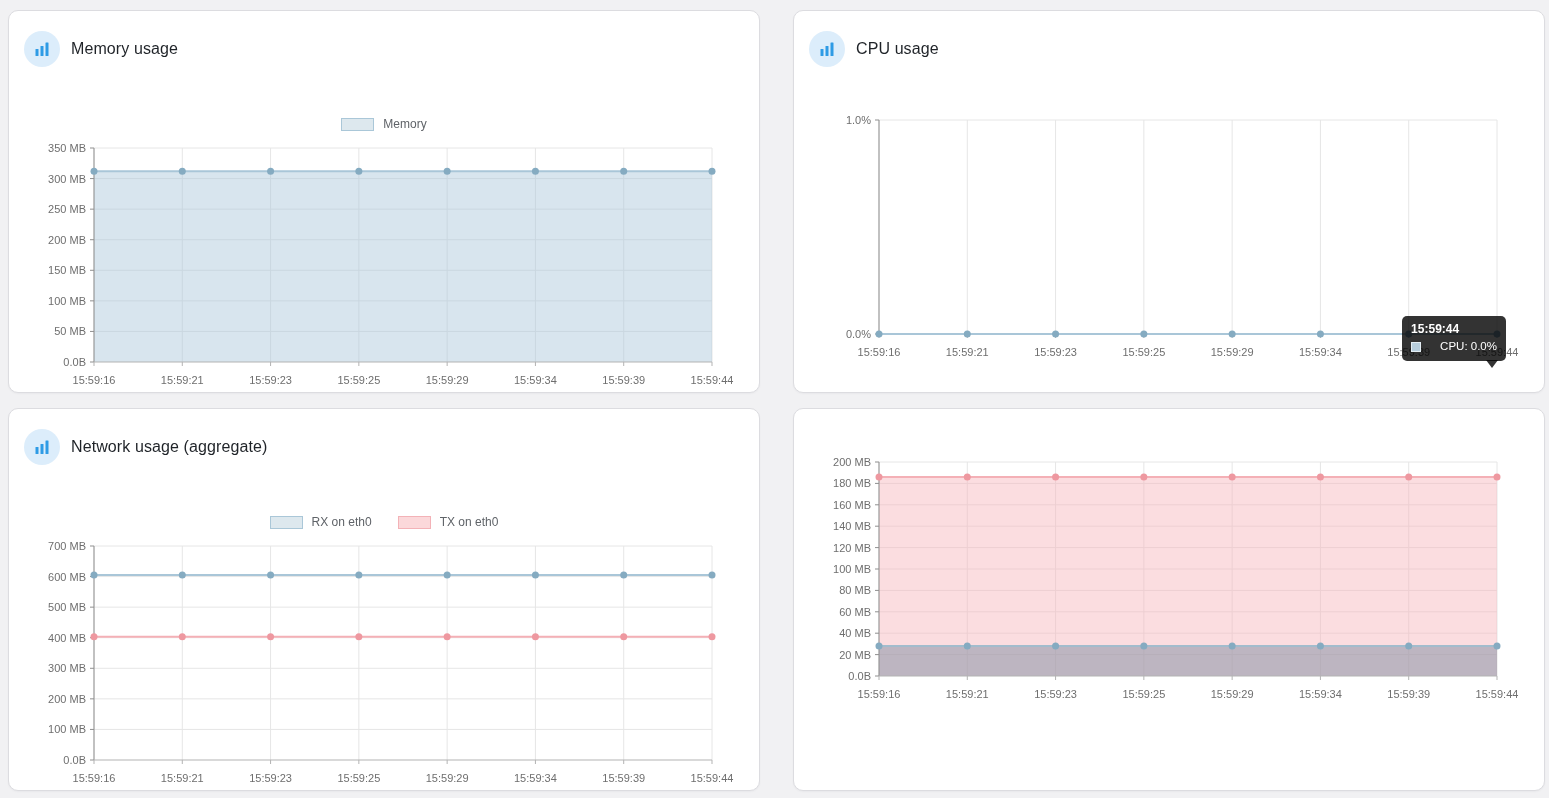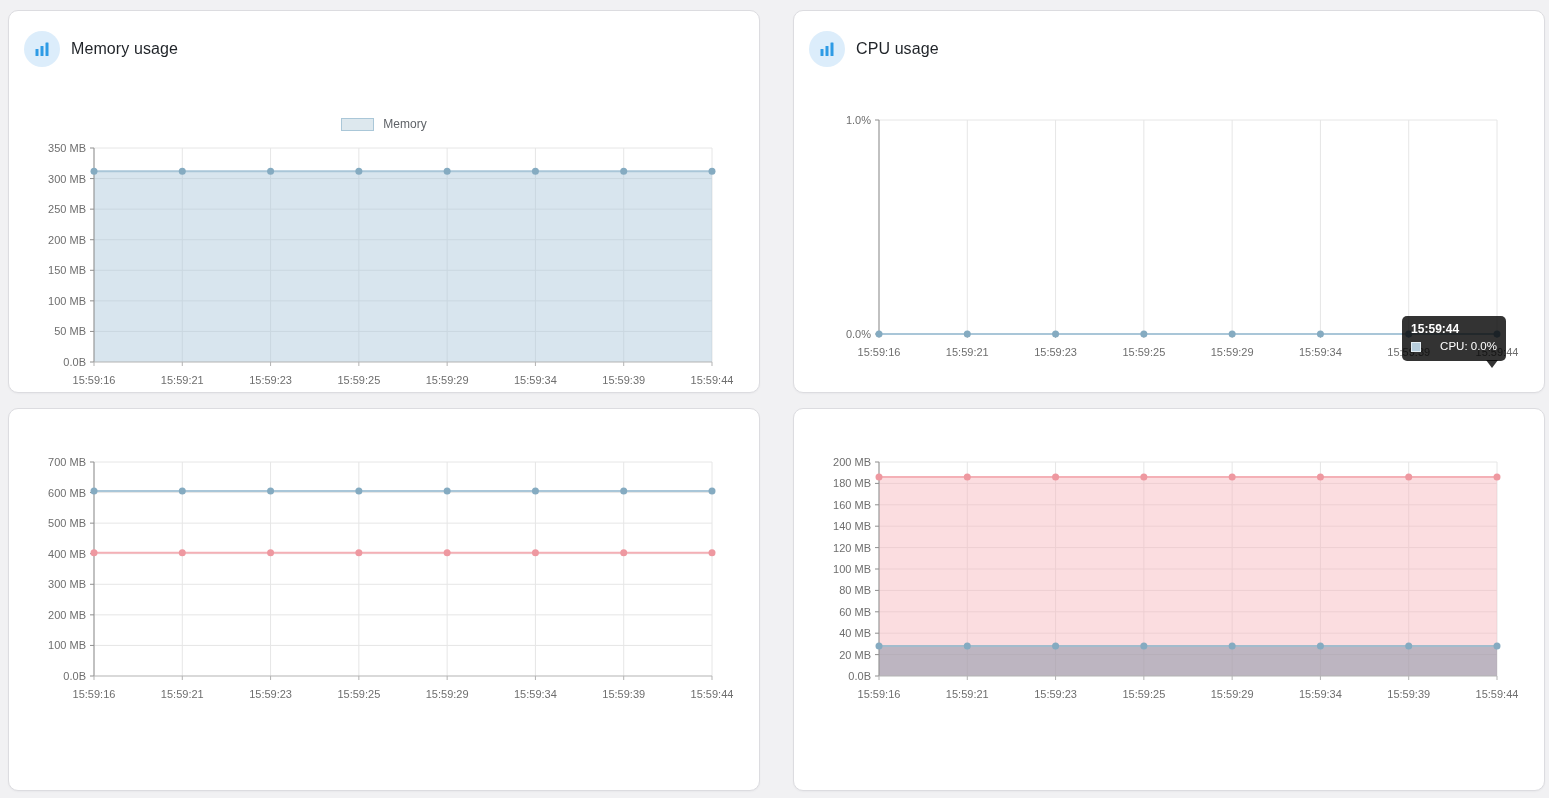--- a/index.html
+++ b/index.html
@@ -260,21 +260,41 @@
         <div class="tooltip-row">
           <span class="tooltip-swatch"></span>
           <span>CPU: 0.0%</span>
         </div>
         <div class="tooltip-caret"></div>
       </div>
     </div>
   </div>
 
   <div class="card">
+    <div class="card-header">
+      <span class="icon-circle">
+        <svg width="18" height="18" viewBox="0 0 18 18">
+          <rect x="2.5" y="9" width="3" height="7" rx="0.5" fill="#2e9be5"></rect>
+          <rect x="7.5" y="6" width="3" height="10" rx="0.5" fill="#2e9be5"></rect>
+          <rect x="12.5" y="2.5" width="3" height="13.5" rx="0.5" fill="#2e9be5"></rect>
+        </svg>
+      </span>
+      <h2 class="card-title">Network usage (aggregate)</h2>
+    </div>
     <div class="chart-wrap">
+      <div class="legend">
+          <span class="legend-item">
+            <span class="legend-swatch" style="background: rgb(221, 232, 238); border-color: rgb(170, 199, 216);"></span>
+            <span class="legend-label">RX on eth0</span>
+          </span>
+          <span class="legend-item">
+            <span class="legend-swatch" style="background: rgb(251, 216, 218); border-color: rgb(243, 178, 183);"></span>
+            <span class="legend-label">TX on eth0</span>
+          </span>
+        </div>
       <svg class="chart" viewBox="0 0 750 262">
           <g>
             <line x1="85" y1="193.42857142857144" x2="703" y2="193.42857142857144" stroke="#e6e6e6" stroke-width="1"></line>
             <line x1="85" y1="162.85714285714286" x2="703" y2="162.85714285714286" stroke="#e6e6e6" stroke-width="1"></line>
             <line x1="85" y1="132.28571428571428" x2="703" y2="132.28571428571428" stroke="#e6e6e6" stroke-width="1"></line>
             <line x1="85" y1="101.71428571428572" x2="703" y2="101.71428571428572" stroke="#e6e6e6" stroke-width="1"></line>
             <line x1="85" y1="71.14285714285714" x2="703" y2="71.14285714285714" stroke="#e6e6e6" stroke-width="1"></line>
             <line x1="85" y1="40.571428571428584" x2="703" y2="40.571428571428584" stroke="#e6e6e6" stroke-width="1"></line>
             <line x1="85" y1="10" x2="703" y2="10" stroke="#e6e6e6" stroke-width="1"></line>
             <line x1="85" y1="10" x2="85" y2="224" stroke="#e6e6e6" stroke-width="1"></line>

